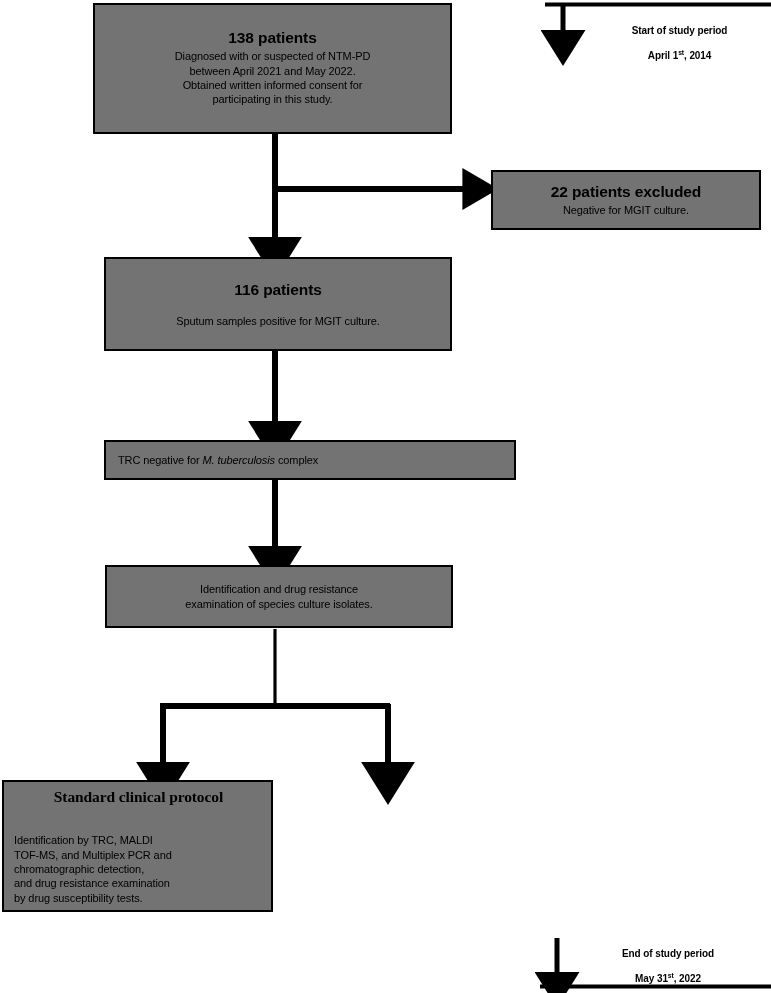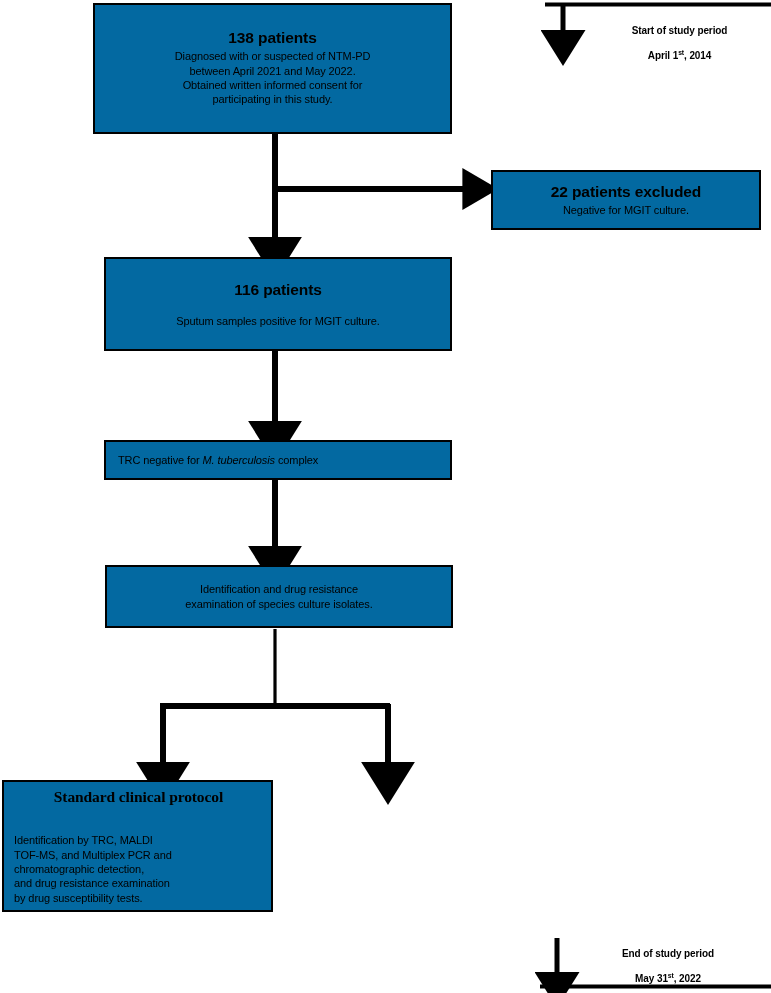--- a/index.html
+++ b/index.html
@@ -10,21 +10,21 @@
     -webkit-font-smoothing:antialiased;
   }
   .stage{position:absolute;left:0;top:0;width:771px;height:993px;}
 
   svg.lines{position:absolute;left:0;top:0;width:771px;height:993px;pointer-events:none;}
 
   .box{
     position:absolute;
     box-sizing:border-box;
     border:2.6px solid #000000;
-    background:#0369a1;
+    background:#737373;
     display:flex;
     flex-direction:column;
     justify-content:center;
     line-height:1.30;
   }
   .box .ttl{
     font-weight:bold;
     text-align:center;
     font-size:15.5px;
     letter-spacing:-0.1px;
@@ -40,21 +40,21 @@
   
   #box-enroll   {left:93px;  top:3px;   width:359px; height:131px; padding:6px 10px 8px;}
   #box-enroll .ttl{margin-bottom:1px;}
 
   #box-excluded {left:491px; top:170px; width:270px; height:60px; padding:4px 8px;}
   #box-excluded .ttl{margin-bottom:1px;}
 
   #box-positive {left:104px; top:257px; width:348px; height:94px; padding:6px 6px;}
   #box-positive .ttl{margin-bottom:14px;}
 
-  #box-trc      {left:104px; top:440px; width:348px; height:40px; padding:2px 12px;}
+  #box-trc      {left:104px; top:440px; width:412px; height:40px; padding:2px 12px;}
   #box-trc .bdy {text-align:left;}
 
   #box-ident    {left:105px; top:565px; width:348px; height:63px; padding:2px 10px;}
 
   #box-standard {left:2px;   top:780px; width:271px; height:132px; padding:6px 8px 6px 10px;}
   #box-standard .ttl{margin-bottom:26px;font-family:Liberation Serif, serif;}
 
   #box-direct   {left:283px; top:780px; width:274px; height:160px; padding:6px 10px;}
   #box-direct .ttl{margin-bottom:13px;}
   #box-direct .bdy{margin-bottom:26px;}

